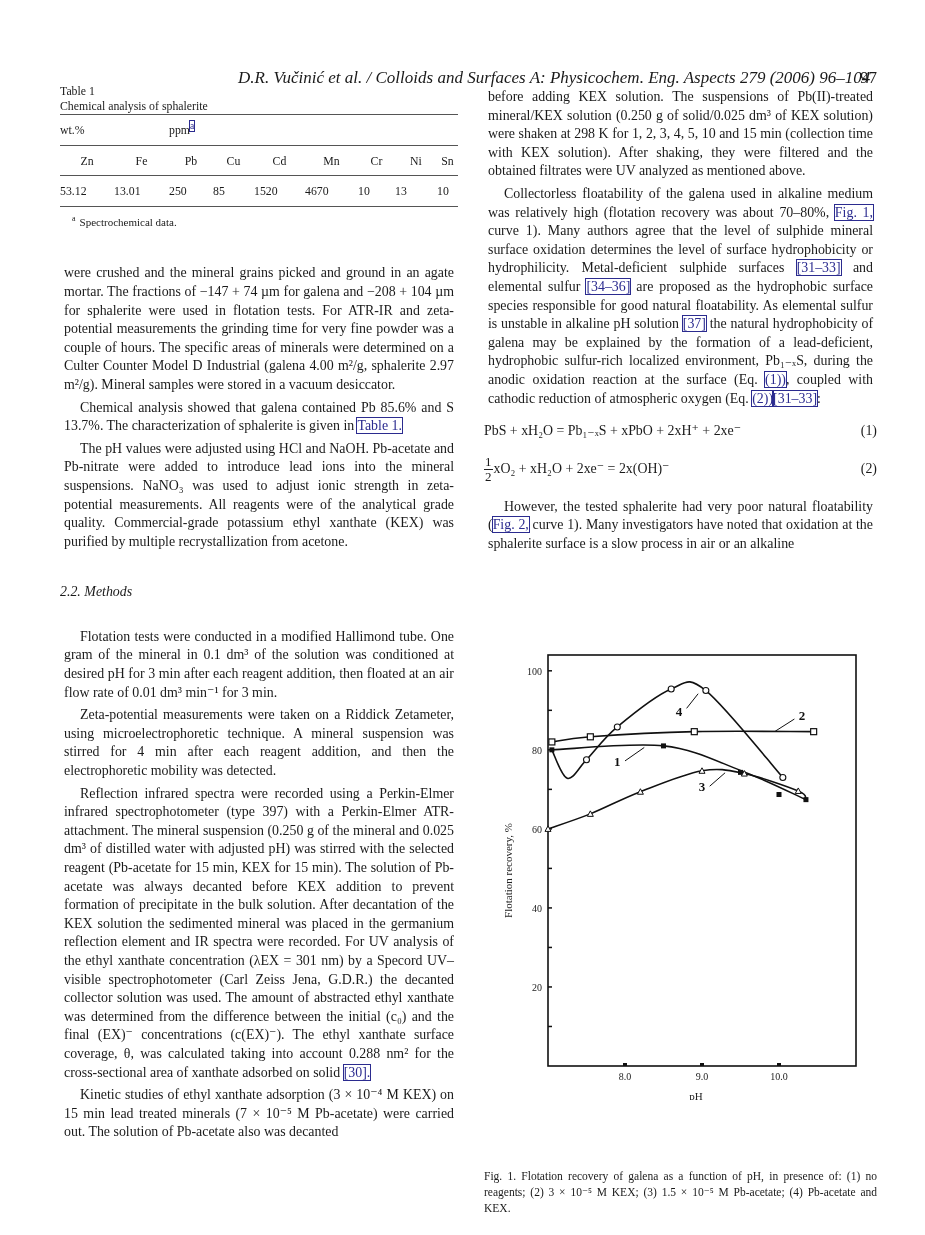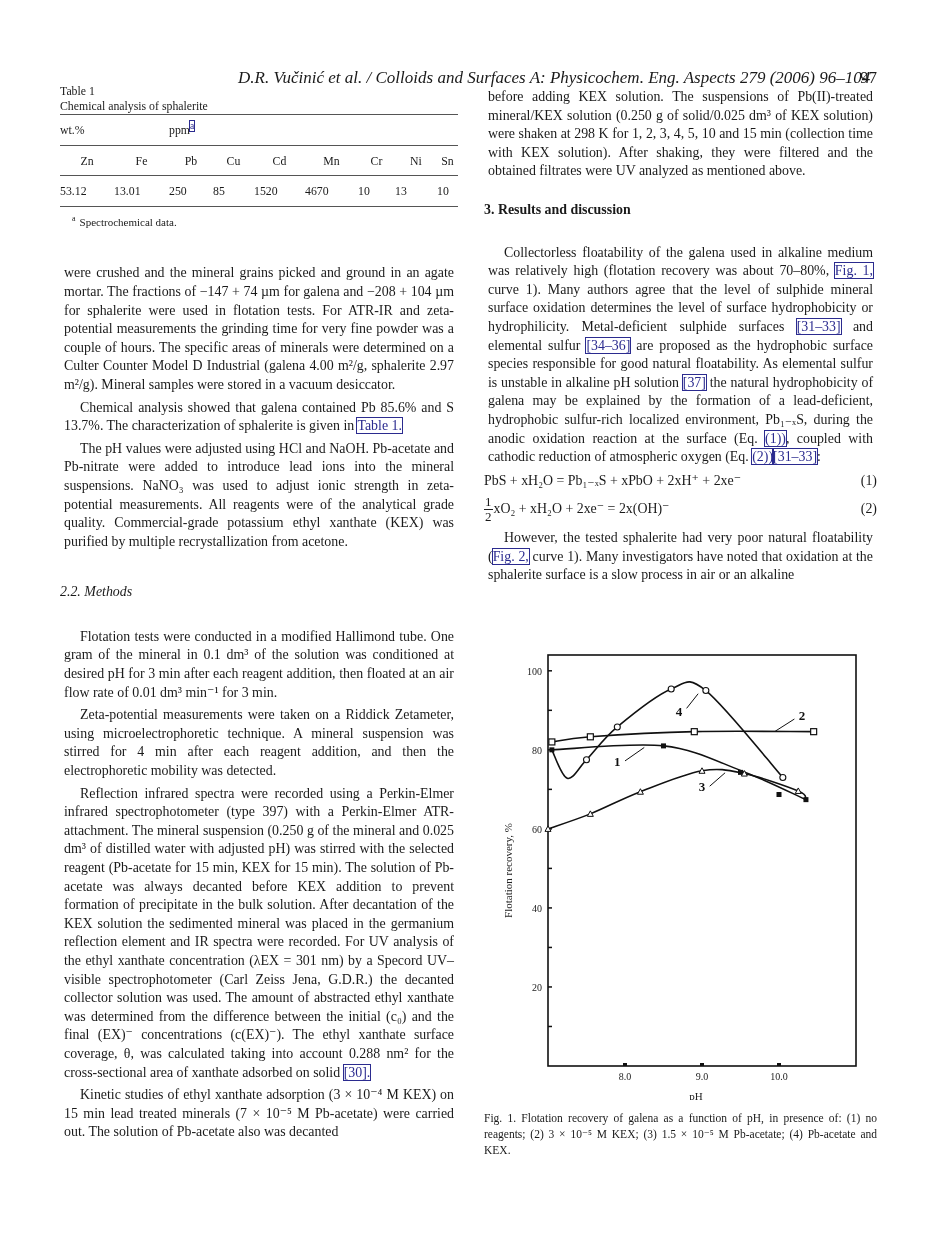--- a/index.html
+++ b/index.html
@@ -18,26 +18,26 @@
   table.chem { width: 398px; border-collapse: collapse; font-size: 11.8px; margin-top: 0; }
   table.chem td { padding: 6px 0 5px 0; text-align: left; }
   table.chem tr.hdr1 td { border-top: 1.5px solid #555; }
   table.chem tr.hdr2 td { border-top: 1px solid #555; text-align: center; }
   table.chem tr.data td { border-top: 1px solid #555; border-bottom: 1.5px solid #555; }
   .fn { font-size: 11px; margin-top: 6px; padding-left: 12px; }
   .fn sup { font-size: 8px; margin-right: 4px; }
   .link { color: #2b2b8f; outline: 1px solid #2b2b8f; outline-offset: 0px; }
   .sect-italic { font-style: italic; margin: 32px 0 26px 0; }
   .sect-bold { font-weight: bold; margin: 20px 0 24px 0; }
-  .eq { display: flex; justify-content: space-between; align-items: center; margin: 5px 0; text-align: right; }
+  .eq { display: flex; justify-content: space-between; align-items: center; margin: 14px 0; text-align: right; }
   .frac { display: inline-flex; flex-direction: column; align-items: center; vertical-align: middle; line-height: 14px; font-size: 13px; margin-right: 1px; }
   .frac span:first-child { border-bottom: 1px solid #222; padding: 0 1px; }
   sub, sup { font-size: 9.5px; line-height: 0; }
   .chart-wrap { position: absolute; left: 496px; top: 652px; width: 368px; height: 448px; }
-  .caption { position: absolute; left: 484px; top: 1110px; width: 393px; font-size: 11.5px; line-height: 16px; text-align: justify; }
+  .caption { position: absolute; left: 484px; top: 1168px; width: 393px; font-size: 11.5px; line-height: 16px; text-align: justify; }
 </style>
 </head>
 <body>
 
 <div class="running-head">
   <span class="journal">D.R. Vučinić et al. / Colloids and Surfaces A: Physicochem. Eng. Aspects  279 (2006) 96–104</span>
   <span class="page">97</span>
 </div>
 
 <div class="col col-left">
@@ -83,21 +83,20 @@
   <p class="indent">The pH values were adjusted using HCl and NaOH. Pb-acetate and Pb-nitrate were added to introduce lead ions into the mineral suspensions. NaNO₃ was used to adjust ionic strength in zeta-potential measurements. All reagents were of the analytical grade quality. Commercial-grade potassium ethyl xanthate (KEX) was purified by multiple recrystallization from acetone.</p>
   <div class="sect-italic">2.2.  Methods</div>
   <p class="indent">Flotation tests were conducted in a modified Hallimond tube. One gram of the mineral in 0.1 dm³ of the solution was conditioned at desired pH for 3 min after each reagent addition, then floated at an air flow rate of 0.01 dm³ min⁻¹ for 3 min.</p>
   <p class="indent">Zeta-potential measurements were taken on a Riddick Zetameter, using microelectrophoretic technique. A mineral suspension was stirred for 4 min after each reagent addition, and then the electrophoretic mobility was detected.</p>
   <p class="indent"><span>Reflection infrared spectra were recorded using a Perkin-Elmer infrared spectrophotometer (type 397) with a Perkin-Elmer ATR-attachment. The mineral suspension (0.250 g of the mineral and 0.025 dm³ of distilled water with adjusted pH) was stirred with the selected reagent (Pb-acetate for 15 min, KEX for 15 min). The solution of Pb-acetate was always decanted before KEX addition to prevent formation of precipitate in the bulk solution. After decantation of the KEX solution the sedimented mineral was placed in the germanium reflection element and IR spectra were recorded. For UV analysis of the ethyl xanthate concentration (λEX = 301 nm) by a Specord UV–visible spectrophotometer (Carl Zeiss Jena, G.D.R.) the decanted collector solution was used. The amount of abstracted ethyl xanthate was determined from the difference between the initial (c₀) and the final (EX)⁻ concentrations (c(EX)⁻). The ethyl xanthate surface coverage, θ, was calculated taking into account 0.288 nm² for the cross-sectional area of xanthate adsorbed on solid </span><span class="link">[30].</span></p>
   <p class="indent">Kinetic studies of ethyl xanthate adsorption (3 × 10⁻⁴ M KEX) on 15 min lead treated minerals (7 × 10⁻⁵ M Pb-acetate) were carried out. The solution of Pb-acetate also was decanted</p>
 </div>
 
 <div class="col col-right">
   <p>before adding KEX solution. The suspensions of Pb(II)-treated mineral/KEX solution (0.250 g of solid/0.025 dm³ of KEX solution) were shaken at 298 K for 1, 2, 3, 4, 5, 10 and 15 min (collection time with KEX solution). After shaking, they were filtered and the obtained filtrates were UV analyzed as mentioned above.</p>
-  <div class="sect-bold">3.  Results and discussion</div>
   <p class="indent"><span>Collectorless floatability of the galena used in alkaline medium was relatively high (flotation recovery was about 70–80%, </span><span class="link">Fig. 1,</span><span> curve 1). Many authors agree that the level of sulphide mineral surface oxidation determines the level of surface hydrophobicity or hydrophilicity. Metal-deficient sulphide surfaces </span><span class="link">[31–33]</span><span> and elemental sulfur </span><span class="link">[34–36]</span><span> are proposed as the hydrophobic surface species responsible for good natural floatability. As elemental sulfur is unstable in alkaline pH solution </span><span class="link">[37]</span><span> the natural hydrophobicity of galena may be explained by the formation of a lead-deficient, hydrophobic sulfur-rich localized environment, Pb₁₋ₓS, during the anodic oxidation reaction at the surface (Eq. </span><span class="link">(1))</span><span>, coupled with cathodic reduction of atmospheric oxygen (Eq. </span><span class="link">(2))</span><span class="link">[31–33]</span><span>:</span></p>
   <div class="eq">
     <span>PbS + xH₂O = Pb₁₋ₓS + xPbO + 2xH⁺ + 2xe⁻</span>
     <span>(1)</span>
   </div>
   <div class="eq">
     <span><span class="frac">
           <span>1</span>
           <span>2</span>
         </span><span>xO₂ + xH₂O + 2xe⁻ = 2x(OH)⁻</span></span>

